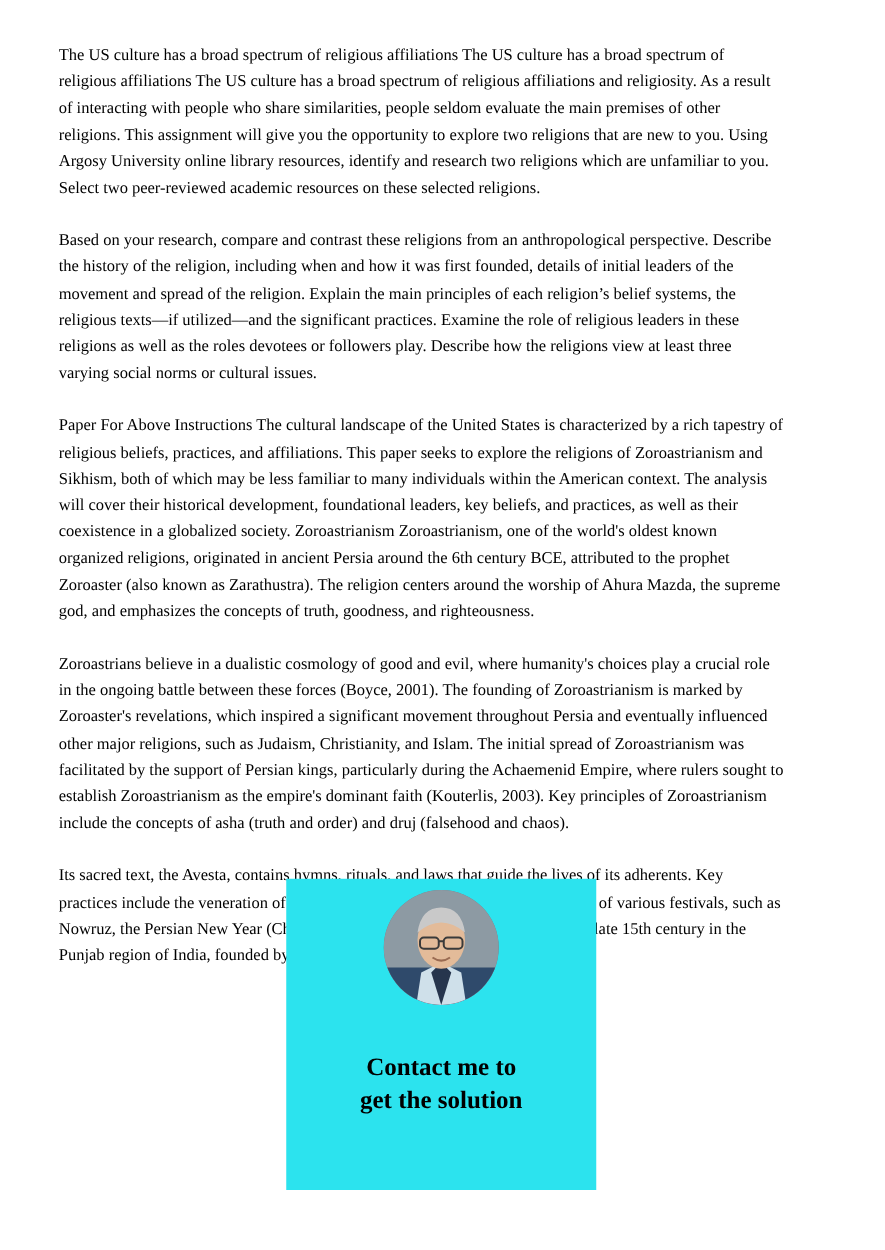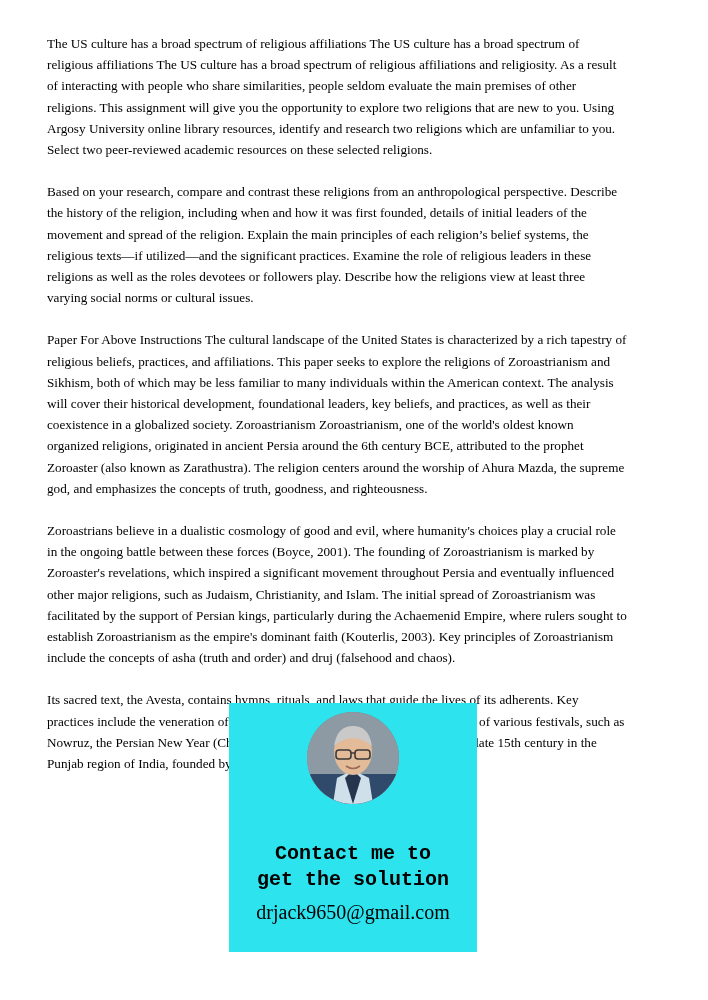--- a/index.html
+++ b/index.html
@@ -63,21 +63,21 @@
     background: #6d7b84;
   }
   .overlay-photo svg {
     display: block;
   }
   .overlay-line1, .overlay-line2 {
     position: absolute;
     left: 0;
     width: 100%;
     text-align: center;
-    font-family: Liberation Mono, monospace;
+    font-family: Liberation Serif, serif;
     font-weight: bold;
     font-size: 20px;
     line-height: 26px;
     color: #000000;
   }
   .overlay-line1 { top: 138px; }
   .overlay-line2 { top: 164px; }
   .overlay-email {
     position: absolute;
     left: 0;
@@ -113,16 +113,15 @@
         <ellipse cx="46" cy="40" rx="19" ry="23" fill="#e3bb99"></ellipse>
         <path d="M27 34 q19 -16 38 0 q-3 -20 -19 -20 q-16 0 -19 20 Z" fill="#c9c9c9"></path>
         <rect x="29" y="38" width="15" height="9" rx="3" fill="none" stroke="#3a3a3a" stroke-width="1.6"></rect>
         <rect x="48" y="38" width="15" height="9" rx="3" fill="none" stroke="#3a3a3a" stroke-width="1.6"></rect>
         <line x1="44" y1="41" x2="48" y2="41" stroke="#3a3a3a" stroke-width="1.6"></line>
         <path d="M39 54 q7 5 14 0" fill="none" stroke="#9a6b52" stroke-width="1.6"></path>
       </svg>
     </div>
     <div class="overlay-line1">Contact me to</div>
     <div class="overlay-line2">get the solution</div>
-    <div class="overlay-email">drjack9650@gmail.com</div>
   </div>
 
 </div>
 
 </body></html>

